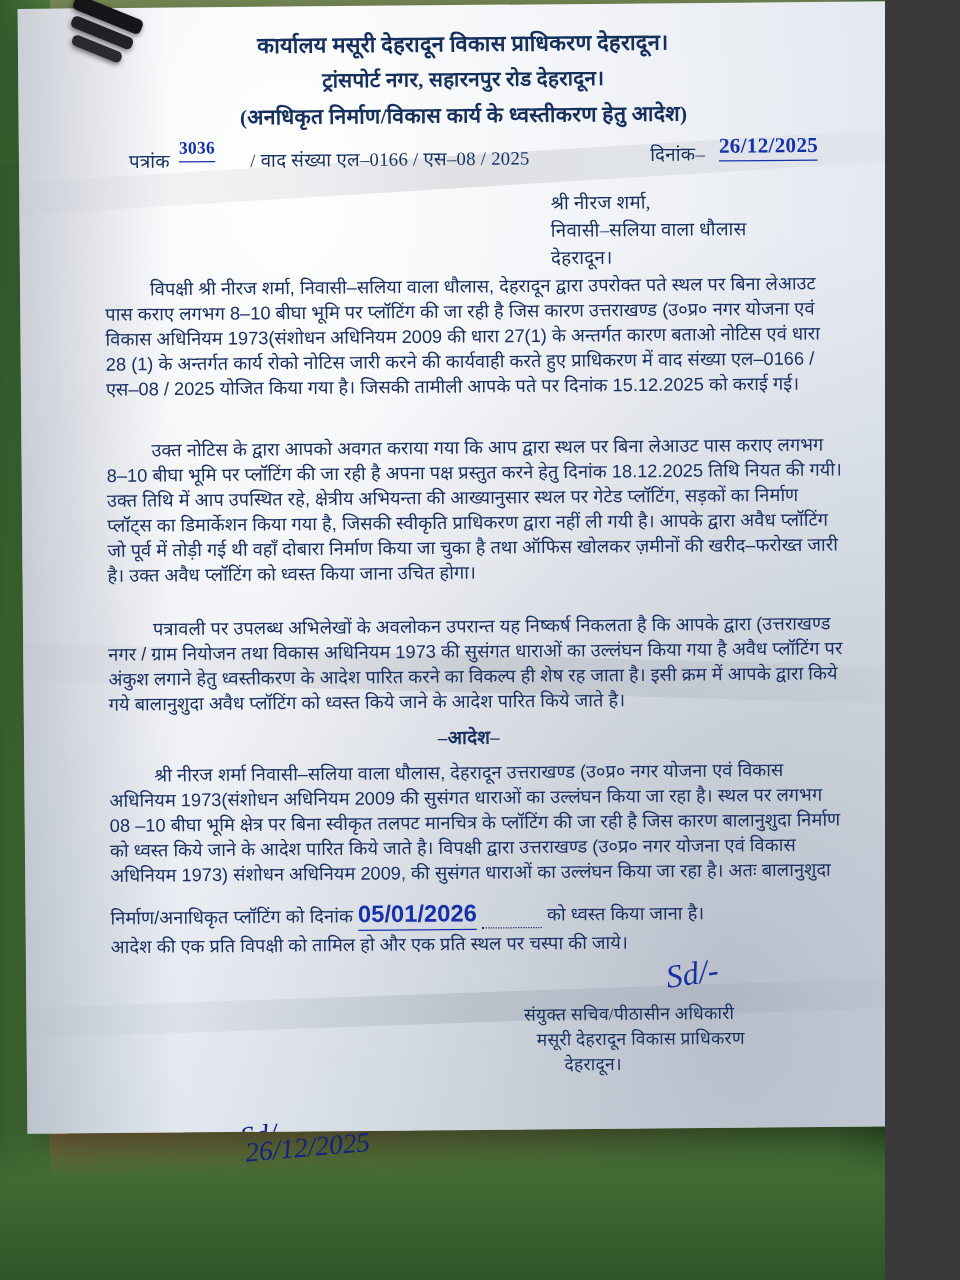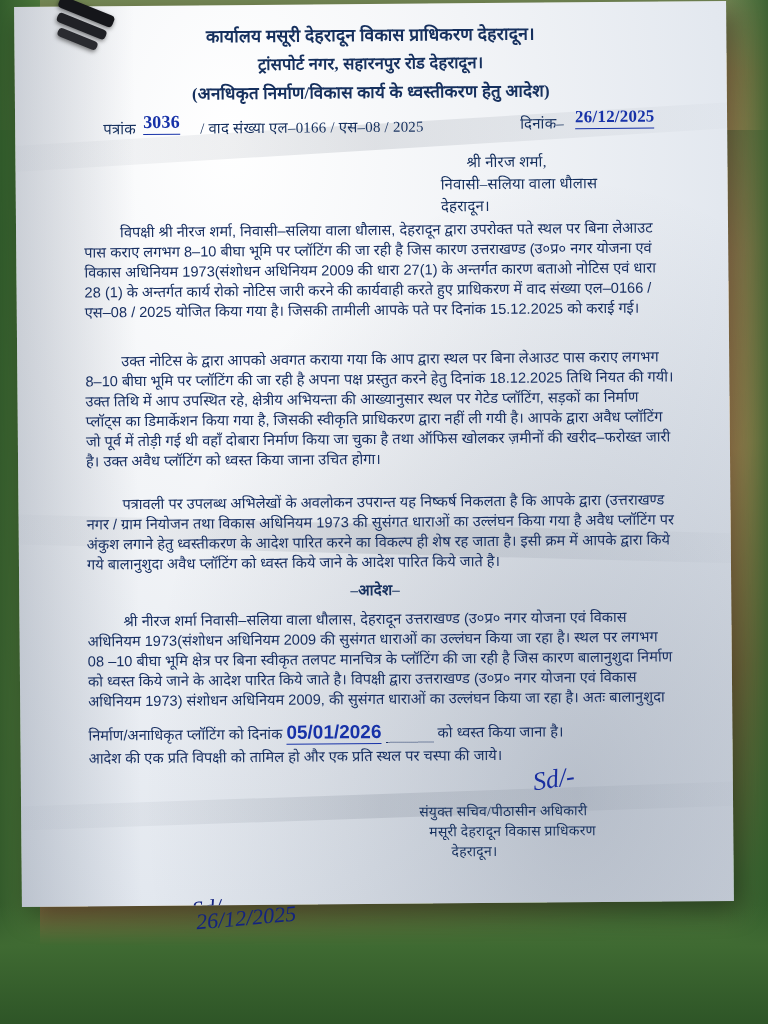--- a/index.html
+++ b/index.html
@@ -8,21 +8,21 @@
     background: #3a3a3a;
   }
   body {
     width: 768px;
     height: 1024px;
     overflow: hidden;
     font-family: "Liberation Sans", sans-serif;
   }
   #scene {
     position: relative;
-    width: 768px;
+    width: 708px;
     height: 1024px;
     background: linear-gradient(160deg, #5d7a46 0%, #4e6b3c 18%, #b08a5c 40%, #c79a62 55%, #8e7346 72%, #4a7038 88%, #3f6a32 100%);
     overflow: hidden;
   }
   
   .desk-left {
     position: absolute;
     left: 0; top: 0; width: 40px; height: 1024px;
     background: linear-gradient(90deg, #2f5a2a 0%, #4b7a3a 100%);
     opacity: .95;
@@ -174,26 +174,26 @@
     <div class="crease" style="left:-40px; top:520px; width:800px; height:30px; transform:rotate(2deg);"></div>
     <div class="crease" style="left:-40px; top:790px; width:800px; height:24px; transform:rotate(-1.5deg);"></div>
     <div class="shade" style="left:0; top:0; width:712px; height:900px; background:radial-gradient(ellipse at 78% 88%, rgba(40,55,80,.22) 0%, rgba(255,255,255,0) 55%);"></div>
     <div class="shade" style="left:0; top:0; width:120px; height:900px; background:linear-gradient(90deg, rgba(40,55,80,.20) 0%, rgba(255,255,255,0) 100%);"></div>
 
     <div class="ptxt center t-head" style="top:18px;">कार्यालय मसूरी देहरादून विकास प्राधिकरण देहरादून।</div>
     <div class="ptxt center t-head2" style="top:47px;">ट्रांसपोर्ट नगर, सहारनपुर रोड देहरादून।</div>
     <div class="ptxt center t-head3" style="top:76px;">(अनधिकृत निर्माण/विकास कार्य के ध्वस्तीकरण हेतु आदेश)</div>
 
     <div class="ptxt t-meta" style="left:88px; top:112px;">पत्रांक</div>
-    <div class="ptxt ink-blue underline-hand" style="left:128px; top:106px; font-size:18px;">3036</div>
+    <div class="ptxt ink-blue underline-hand" style="left:128px; top:106px; font-size:14px;">3036</div>
     <div class="ptxt t-meta" style="left:185px; top:112px;">/ वाद संख्या एल–0166 / एस–08 / 2025</div>
     <div class="ptxt t-meta" style="left:505px; top:110px;">दिनांक–</div>
     <div class="ptxt ink-blue underline-hand" style="left:560px; top:105px; font-size:17px;">26/12/2025</div>
 
-    <div class="ptxt t-meta" style="left:425px; top:148px;margin-left:26px;">श्री नीरज शर्मा,</div>
+    <div class="ptxt t-meta" style="left:425px; top:148px;">श्री नीरज शर्मा,</div>
     <div class="ptxt t-meta" style="left:425px; top:170px;">निवासी–सलिया वाला धौलास</div>
     <div class="ptxt t-meta" style="left:425px; top:192px;">देहरादून।</div>
 
     <div class="blk t-body" style="left:68px; top:216px; width:590px; text-indent:36px;">विपक्षी श्री नीरज शर्मा, निवासी–सलिया वाला धौलास, देहरादून द्वारा उपरोक्त पते स्थल पर बिना लेआउट पास कराए लगभग 8–10 बीघा भूमि पर प्लॉटिंग की जा रही है जिस कारण उत्तराखण्ड (उ०प्र० नगर योजना एवं विकास अधिनियम 1973(संशोधन अधिनियम 2009 की धारा 27(1) के अन्तर्गत कारण बताओ नोटिस एवं धारा 28 (1) के अन्तर्गत कार्य रोको नोटिस जारी करने की कार्यवाही करते हुए प्राधिकरण में वाद संख्या एल–0166 / एस–08 / 2025 योजित किया गया है। जिसकी तामीली आपके पते पर दिनांक 15.12.2025 को कराई गई।</div>
     <div class="blk t-body" style="left:68px; top:345px; width:590px; text-indent:36px;">उक्त नोटिस के द्वारा आपको अवगत कराया गया कि आप द्वारा स्थल पर बिना लेआउट पास कराए लगभग 8–10 बीघा भूमि पर प्लॉटिंग की जा रही है अपना पक्ष प्रस्तुत करने हेतु दिनांक 18.12.2025 तिथि नियत की गयी। उक्त तिथि में आप उपस्थित रहे, क्षेत्रीय अभियन्ता की आख्यानुसार स्थल पर गेटेड प्लॉटिंग, सड़कों का निर्माण प्लॉट्स का डिमार्केशन किया गया है, जिसकी स्वीकृति प्राधिकरण द्वारा नहीं ली गयी है। आपके द्वारा अवैध प्लॉटिंग जो पूर्व में तोड़ी गई थी वहाँ दोबारा निर्माण किया जा चुका है तथा ऑफिस खोलकर ज़मीनों की खरीद–फरोख्त जारी है। उक्त अवैध प्लॉटिंग को ध्वस्त किया जाना उचित होगा।</div>
     <div class="blk t-body" style="left:68px; top:488px; width:590px; text-indent:36px;">पत्रावली पर उपलब्ध अभिलेखों के अवलोकन उपरान्त यह निष्कर्ष निकलता है कि आपके द्वारा (उत्तराखण्ड नगर / ग्राम नियोजन तथा विकास अधिनियम 1973 की सुसंगत धाराओं का उल्लंघन किया गया है अवैध प्लॉटिंग पर अंकुश लगाने हेतु ध्वस्तीकरण के आदेश पारित करने का विकल्प ही शेष रह जाता है। इसी क्रम में आपके द्वारा किये गये बालानुशुदा अवैध प्लॉटिंग को ध्वस्त किये जाने के आदेश पारित किये जाते है।</div>
 
     <div class="ptxt center ordertag" style="top:575px;">–आदेश–</div>
 
     <div class="blk t-body" style="left:68px; top:605px; width:590px; text-indent:36px;">श्री नीरज शर्मा निवासी–सलिया वाला धौलास, देहरादून उत्तराखण्ड (उ०प्र० नगर योजना एवं विकास अधिनियम 1973(संशोधन अधिनियम 2009 की सुसंगत धाराओं का उल्लंघन किया जा रहा है। स्थल पर लगभग 08 –10 बीघा भूमि क्षेत्र पर बिना स्वीकृत तलपट मानचित्र के प्लॉटिंग की जा रही है जिस कारण बालानुशुदा निर्माण को ध्वस्त किये जाने के आदेश पारित किये जाते है। विपक्षी द्वारा उत्तराखण्ड (उ०प्र० नगर योजना एवं विकास अधिनियम 1973) संशोधन अधिनियम 2009, की सुसंगत धाराओं का उल्लंघन किया जा रहा है। अतः बालानुशुदा</div>

